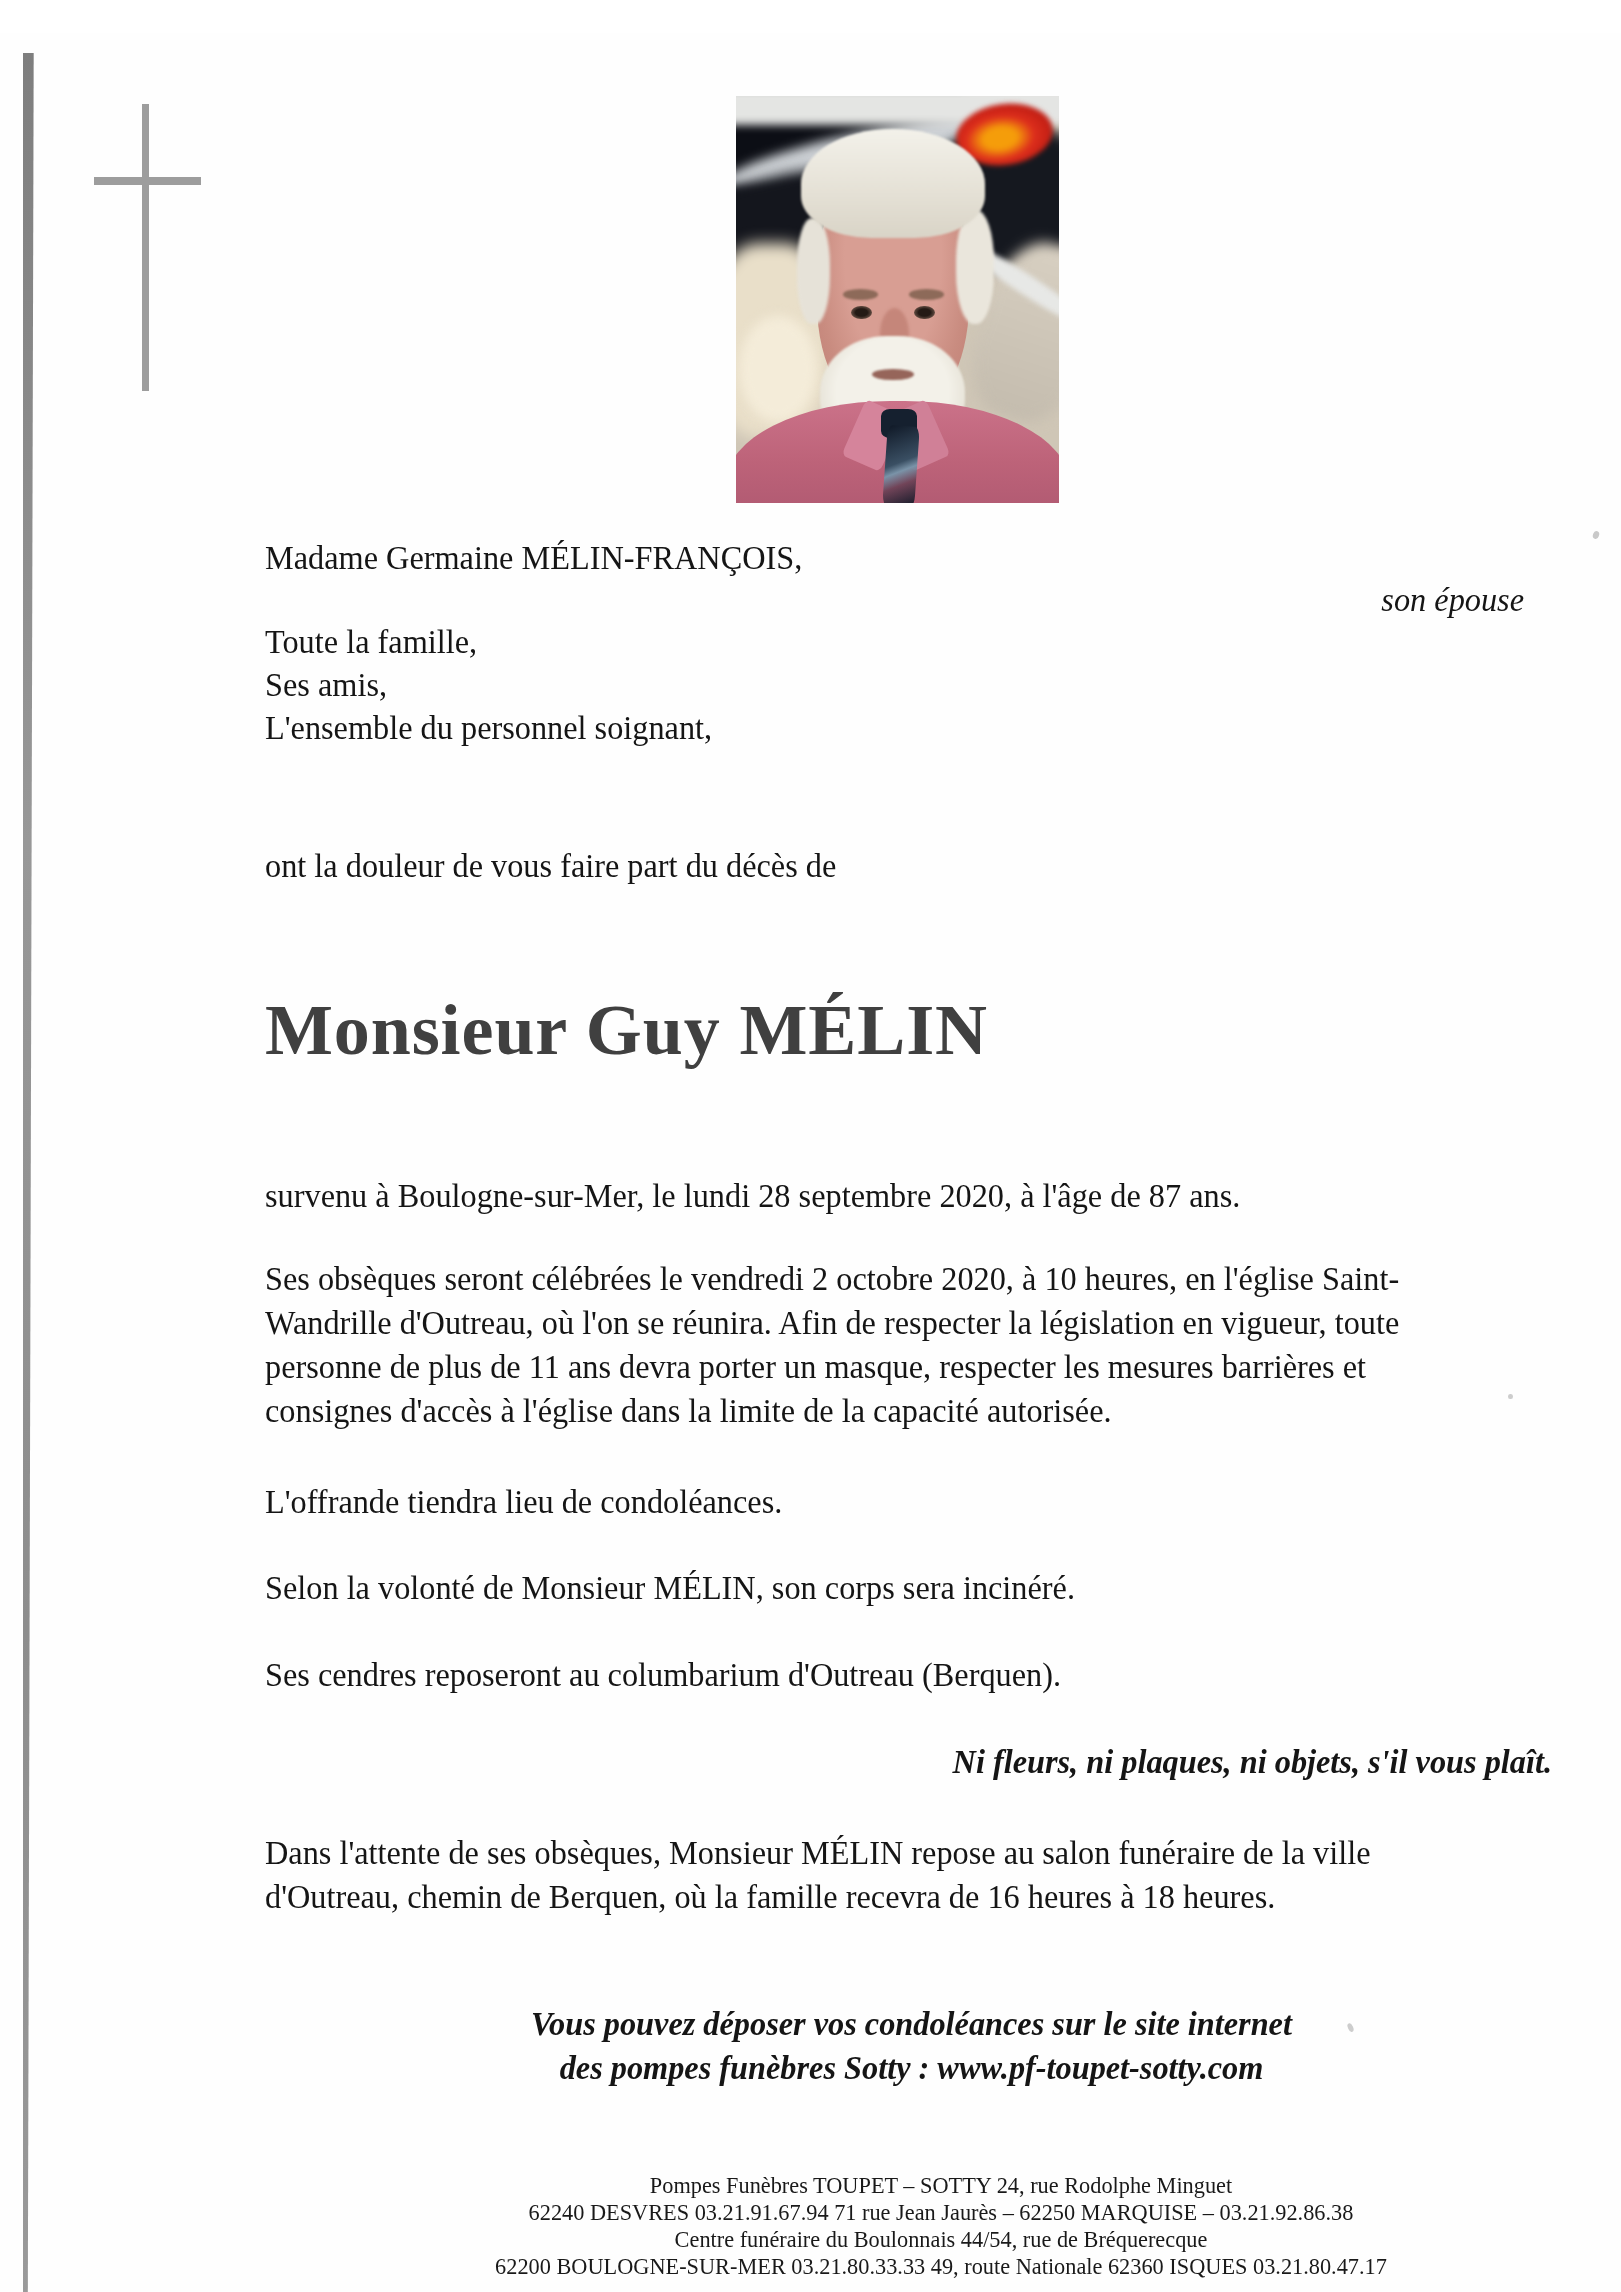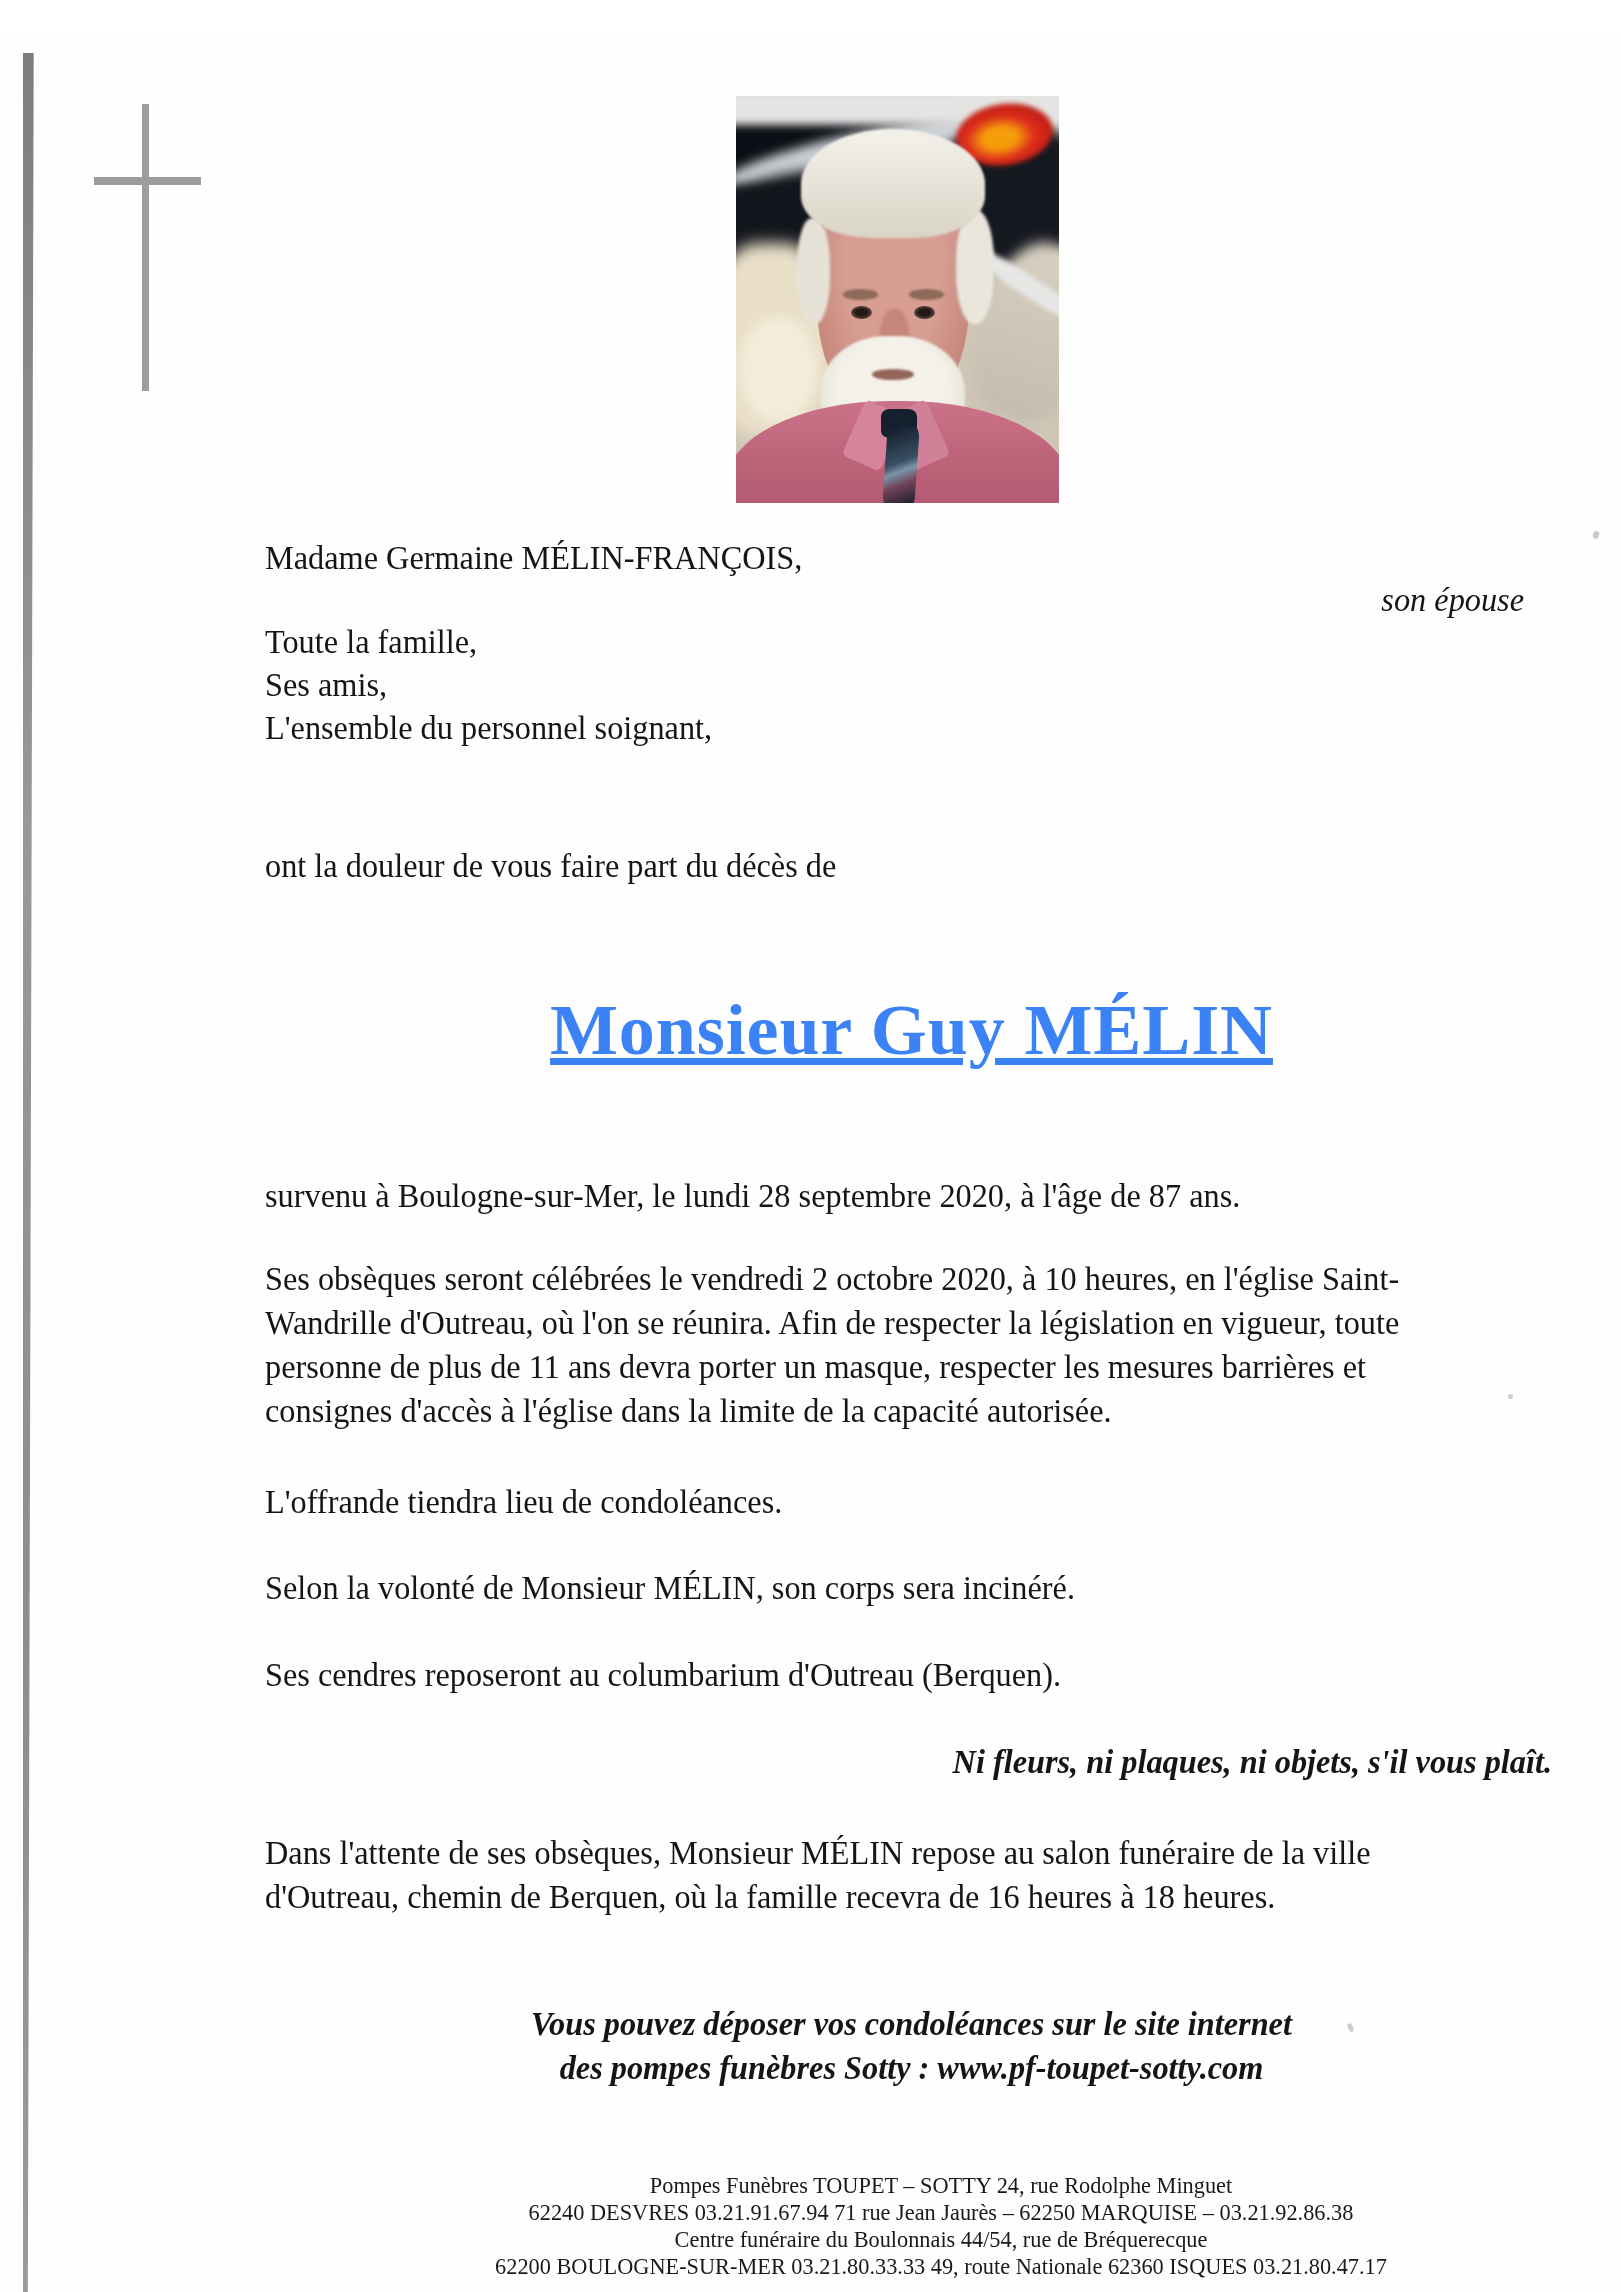--- a/index.html
+++ b/index.html
@@ -88,23 +88,22 @@
     white-space:pre;
   }
   .wrap{white-space:pre-line;}
   .it{font-style:italic;}
   .bold-it{font-style:italic;font-weight:bold;}
   .right{text-align:right;transform-origin:100% 0;}
   .center{text-align:center;transform-origin:50% 0;}
   .title{
     position:absolute;left:265px;width:1293px;top:956px;
     font-size:72px;font-weight:bold;line-height:82px;
-    text-align:center;letter-spacing:0.9px;
-    color:#3b82f6;
-    text-decoration:underline;
+    text-align:left;letter-spacing:0.9px;
+    color:#404040;
   }
   .footer{
     position:absolute;left:296px;width:1290px;top:2139px;
     font-size:23px;line-height:27px;text-align:center;
     transform:scaleX(0.97);transform-origin:50% 0;
     color:#191919;
   }
 </style>
 </head>
 <body>

